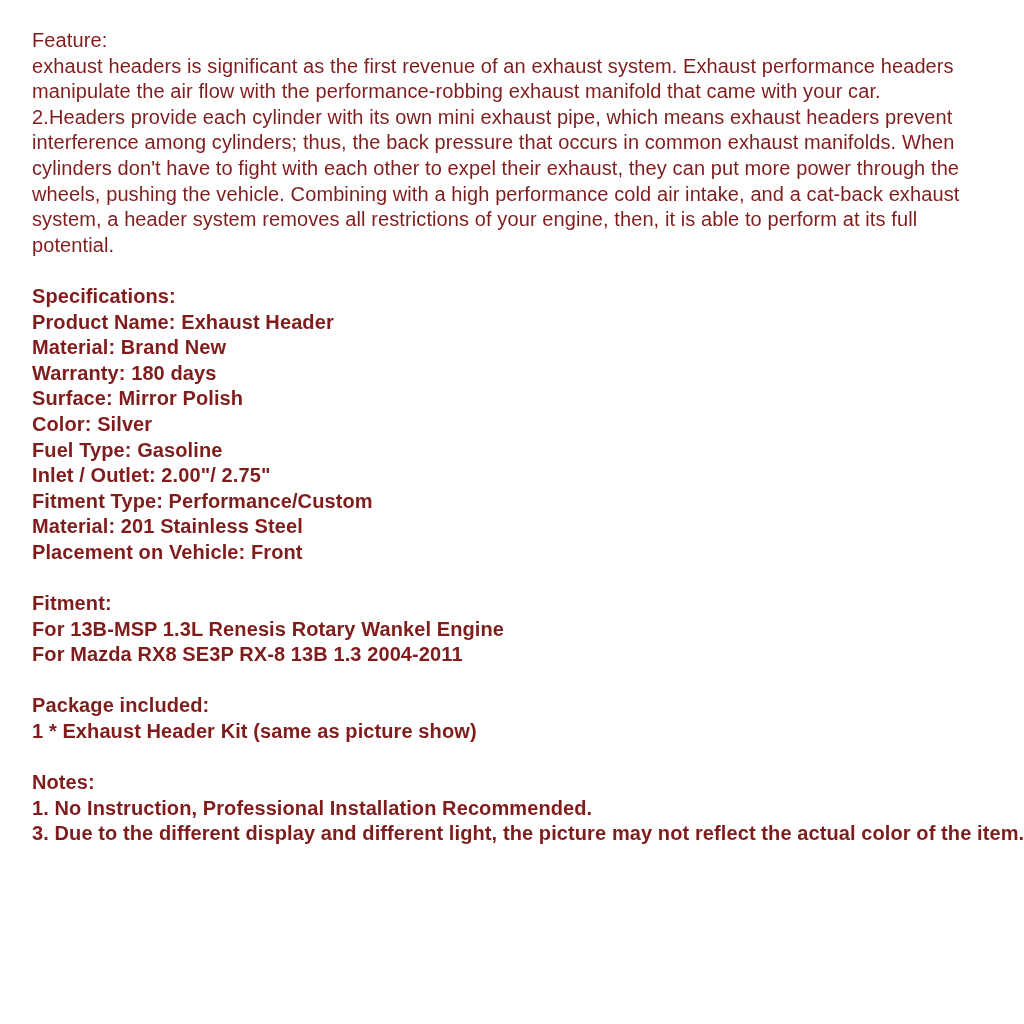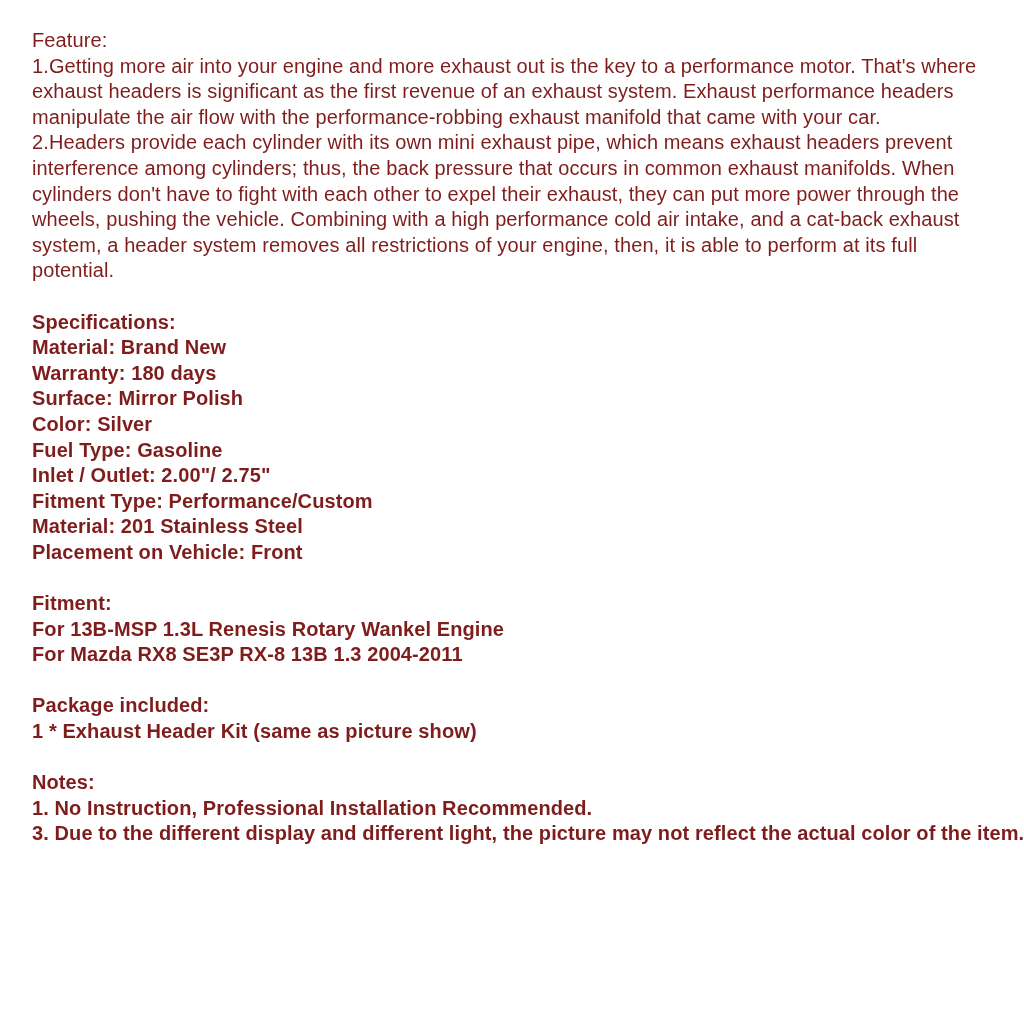--- a/index.html
+++ b/index.html
@@ -30,32 +30,32 @@
     letter-spacing: 0.1px;
   }
 </style>
 </head>
 <body>
 
 <div class="page">
   <main>
       <section class="section">
         <div class="line">Feature:</div>
-        <div class="line">1.Getting more air into your engine and more exhaust out is the key to a performance motor. That's where</div>
         <div class="line">exhaust headers is significant as the first revenue of an exhaust system. Exhaust performance headers</div>
         <div class="line">manipulate the air flow with the performance-robbing exhaust manifold that came with your car.</div>
         <div class="line">2.Headers provide each cylinder with its own mini exhaust pipe, which means exhaust headers prevent</div>
         <div class="line">interference among cylinders; thus, the back pressure that occurs in common exhaust manifolds. When</div>
         <div class="line">cylinders don't have to fight with each other to expel their exhaust, they can put more power through the</div>
         <div class="line">wheels, pushing the vehicle. Combining with a high performance cold air intake, and a cat-back exhaust</div>
         <div class="line">system, a header system removes all restrictions of your engine, then, it is able to perform at its full</div>
         <div class="line">potential.</div>
       </section>
       <section class="section">
         <div class="line">Specifications:</div>
+        <div class="line">Product Name: Exhaust Header</div>
         <div class="line">Material: Brand New</div>
         <div class="line">Warranty: 180 days</div>
         <div class="line">Surface: Mirror Polish</div>
         <div class="line">Color: Silver</div>
         <div class="line">Fuel Type: Gasoline</div>
         <div class="line">Inlet / Outlet: 2.00"/ 2.75"</div>
         <div class="line">Fitment Type: Performance/Custom</div>
         <div class="line">Material: 201 Stainless Steel</div>
         <div class="line">Placement on Vehicle: Front</div>
       </section>

